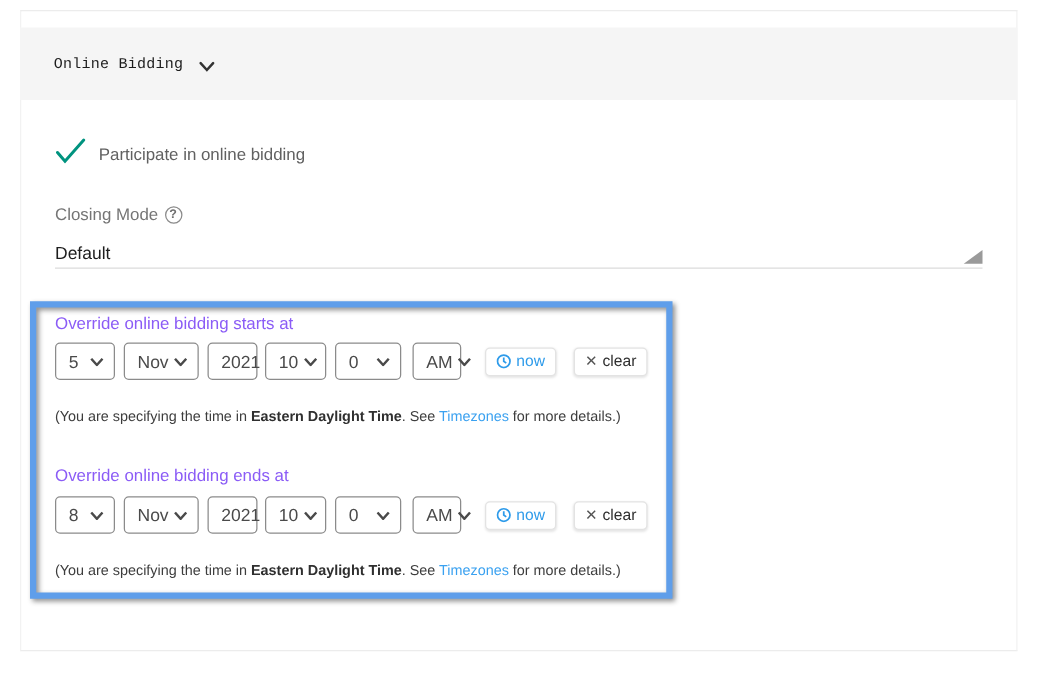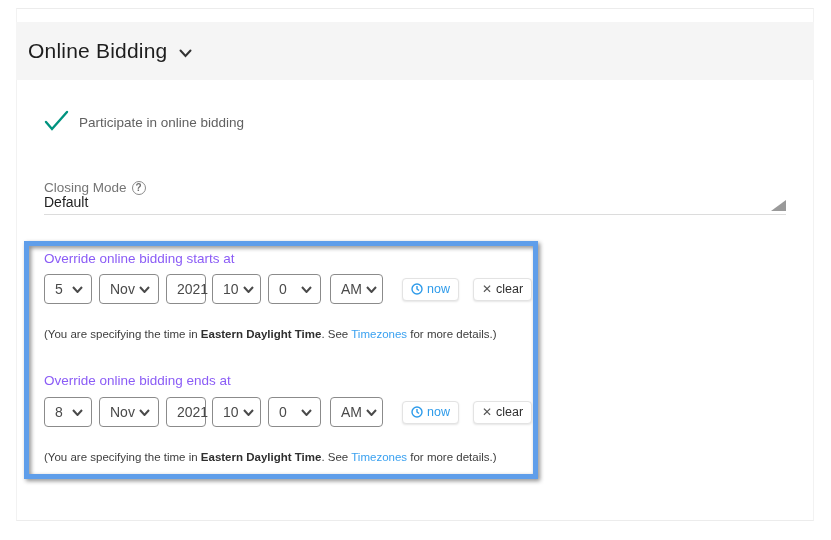--- a/index.html
+++ b/index.html
@@ -2,21 +2,21 @@
 <html><head>
 <meta charset="utf-8">
 <style>
   * { margin:0; padding:0; box-sizing:border-box; }
   html,body { width:831px; height:540px; background:#fff;
               font-family:"Liberation Sans", sans-serif; position:relative; overflow:hidden; }
   .card { position:absolute; left:16px; top:8px; width:798px; height:513px;
           background:#fff; border:1px solid #ececec; border-left-color:#f2f2f2; border-right-color:#f2f2f2; }
   .header-band { position:absolute; left:16px; top:22px; width:798px; height:58px;
                  background:#f5f5f5; display:flex; align-items:center; cursor:pointer; }
-  .panel-title { margin-left:12px; font-size:21px; font-weight:500; color:#1d1d1d; letter-spacing:.2px; }
+  .panel-title { margin-left:27px; font-size:12px; font-weight:500; color:#1d1d1d; letter-spacing:.2px;font-family:Liberation Mono, monospace; }
   .hdr-chevron { margin-left:12px; display:inline-flex; margin-top:4px; }
 
   .check-row { position:absolute; left:44px; top:110px; display:flex; align-items:center; cursor:pointer; }
   .check-label { margin-left:10px; font-size:13.5px; color:#616161; }
 
   .field-label { position:absolute; left:44px; font-size:13.5px; color:#757575; display:flex; align-items:center; }
   .help-icon { display:inline-flex; width:14px; height:14px; border:1px solid #8a8a8a; border-radius:50%;
                font-size:10px; color:#6f6f6f; align-items:center; justify-content:center; margin-left:5px; font-weight:bold; }
 
   .select-underlined { position:absolute; left:44px; top:194px; width:742px; height:21px;
@@ -32,21 +32,21 @@
 
   .sel-row { position:absolute; left:44px; display:flex; align-items:center; }
   .sel { height:30px; border:1.5px solid #8b8b8b; border-radius:4px; background:#fff; color:#4a4a4a;
          font-size:14px; display:flex; align-items:center; justify-content:space-between;
          padding:0 8px 0 10px; margin-right:7px; cursor:pointer; }
   .sel.w-day   { width:48px; }
   .sel.w-month { width:60px; }
   .sel.w-year  { width:40px; margin-right:6px; }
   .sel.w-hour  { width:49px; }
   .sel.w-min   { width:53px; margin-right:9px; }
-  .sel.w-mer   { width:53px; }
+  .sel.w-mer   { width:39px; }
   .sel svg { flex:none; margin-left:4px; }
 
   .btn { height:23px; border:1px solid #e3e3e3; border-radius:4px; background:#fff;
          display:inline-flex; align-items:center; padding:0 8px; font-size:12.5px; cursor:pointer;
          box-shadow:0 1px 2px rgba(0,0,0,0.10); }
   .btn-now { margin-left:12px; color:#2e9bea; }
   .btn-now svg { margin-right:4px; }
   .btn-clear { margin-left:14px; color:#2f2f2f; }
   .btn-clear .x-glyph { color:#555; font-size:12px; margin-right:4px; }
 
@@ -70,21 +70,21 @@
 
 <div class="check-row">
   <span>
     <svg width="25" height="21" viewBox="0 0 25 21">
         <polyline points="2,12 8,19 23,2" fill="none" stroke="#00937f" stroke-width="2.4" stroke-linecap="round"></polyline>
       </svg>
   </span>
   <span class="check-label">Participate in online bidding</span>
 </div>
 
-<div class="field-label" style="top:180px;">
+<div class="field-label" style="top:164px;">
   <span>Closing Mode</span>
   <span class="help-icon">?</span>
 </div>
 
 <div class="select-underlined">
   <span>Default</span>
   <span class="corner-triangle"></span>
 </div>
 
 <div class="highlight-frame"></div>

